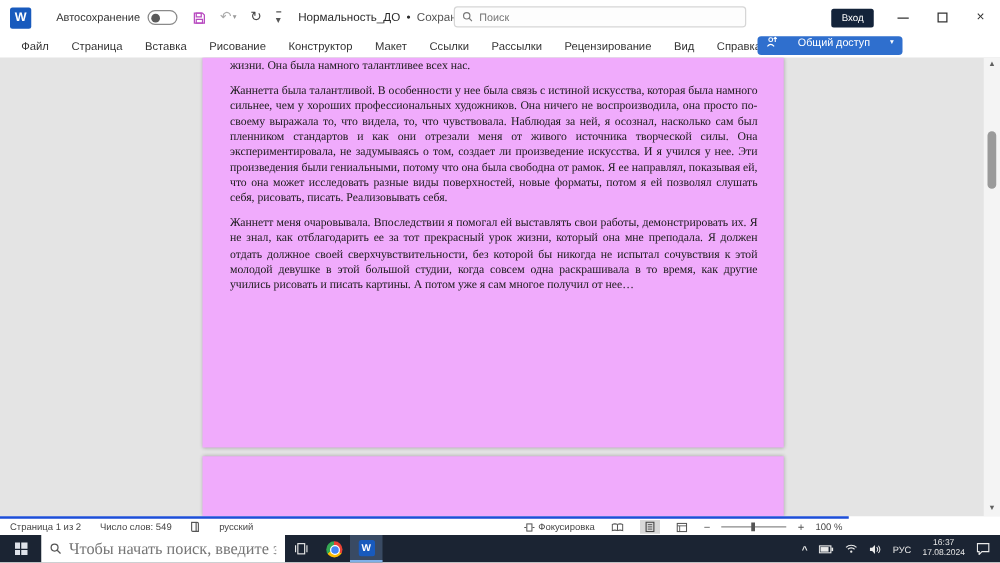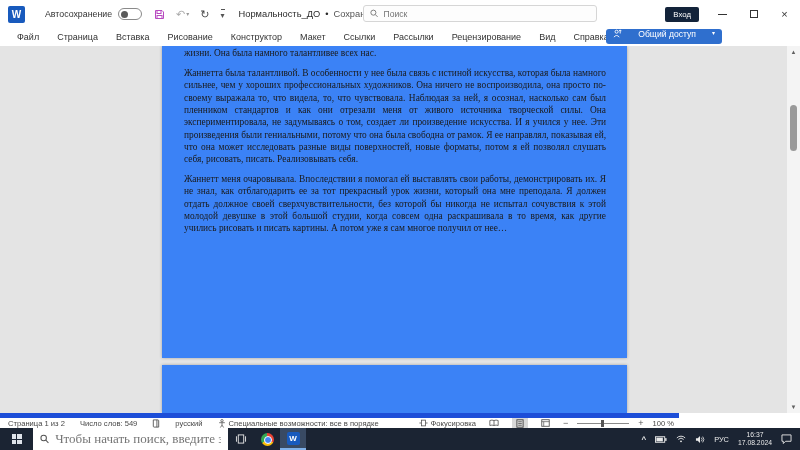--- a/index.html
+++ b/index.html
@@ -32,35 +32,35 @@
   .close-glyph { font-size:11px; }
 
   
   .tabrow { position:absolute; top:28px; left:0; width:727px; height:18px; background:#fff; display:flex; align-items:center; padding-left:8px; }
   .rtab { font-size:9px; color:#333; padding:0 9px; height:100%; display:flex; align-items:center; }
   .share-btn { position:absolute; right:5px; top:1px; height:15px; background:#2f6fce; color:#fff; font-size:8.6px; border-radius:3px; display:flex; align-items:flex-start; gap:16px; padding:0 7px; }
   .share-chevron { font-size:6px; }
 
   
   .doc-area { position:absolute; top:46px; left:0; width:800px; height:367px; background:#e4e4e4; overflow:hidden; }
-  .page { position:absolute; left:162px; width:465px; background:#3b82f6; box-shadow:0 0 3px rgba(0,0,0,0.28); }
+  .page { position:absolute; left:162px; width:465px; background:#f0abfc; box-shadow:0 0 3px rgba(0,0,0,0.28); }
   .page1 { top:0; height:312px; }
   .page2 { top:319px; height:48px; }
   .doc-text { position:absolute; left:22px; right:21px; top:1px; font-family:"Liberation Serif", serif; font-size:9.4px; line-height:12.35px; color:#1a1a1a; text-align:justify; }
   .doc-text p { margin-bottom:7.5px; }
 
   
   .v-scroll { position:absolute; right:0; top:0; width:13px; height:367px; background:#f4f4f4; }
   .scroll-arrow { position:absolute; left:0; width:13px; height:12px; font-size:6px; color:#606060; display:flex; align-items:center; justify-content:center; }
   .scroll-arrow.up { top:0; }
   .scroll-arrow.down { bottom:0; }
   .scroll-thumb { position:absolute; left:3px; width:7px; top:59px; height:46px; background:#9a9a9a; border-radius:4px; }
 
   
-  .statusbar { position:absolute; top:413px; left:0; width:679px; height:15px; background:#fff; border-top:5px solid #1d4ed8; display:flex; align-items:center; font-size:7.6px; color:#474747; }
+  .statusbar { position:absolute; top:413px; left:0; width:679px; height:15px; background:#fff; border-top:2px solid #1d4ed8; display:flex; align-items:center; font-size:7.6px; color:#474747; }
   .sb-left { display:flex; align-items:center; gap:15px; padding-left:8px; }
   .sb-item { display:flex; align-items:center; gap:3px; }
   .sb-right { margin-left:auto; display:flex; align-items:center; gap:9px; padding-right:5px; }
   .view-btn { padding:1px 4px; display:flex; align-items:center; }
   .view-btn.active { background:#d8d8d8; }
   .zoom-track { width:52px; height:1px; background:#8a8a8a; position:relative; }
   .zoom-thumb { position:absolute; left:24px; top:-3px; width:3px; height:7px; background:#555; }
   .zoom-sign { font-size:9px; color:#555; }
 
   
@@ -179,27 +179,20 @@
     <div class="sb-left">
       <span class="sb-item">Страница 1 из 2</span>
       <span class="sb-item">Число слов: 549</span>
       <span class="sb-item">
         <svg width="8" height="9" viewBox="0 0 8 10">
             <path d="M1 1 h5 a1 1 0 0 1 1 1 v7 h-5 a1 1 0 0 1 -1 -1 z" fill="none" stroke="#555" stroke-width="1"></path>
             <line x1="5" y1="1" x2="5" y2="9" stroke="#555" stroke-width="1"></line>
           </svg>
       </span>
       <span class="sb-item">русский</span>
-      <span class="sb-item">
-        <svg width="8" height="9" viewBox="0 0 10 11">
-            <circle cx="5" cy="2" r="1.5" fill="none" stroke="#555" stroke-width="1"></circle>
-            <path d="M1.5 4.5 h7 M5 4.5 v3 M5 7.5 l-2 3 M5 7.5 l2 3" fill="none" stroke="#555" stroke-width="1"></path>
-          </svg>
-        <span>Специальные возможности: все в порядке</span>
-      </span>
     </div>
     <div class="sb-right">
       <span class="sb-item">
         <svg width="9" height="8" viewBox="0 0 11 9">
             <rect x="3" y="1" width="5" height="7" fill="none" stroke="#555" stroke-width="1"></rect>
             <path d="M0.5 4.5 h2 M8.5 4.5 h2" stroke="#555" stroke-width="1"></path>
           </svg>
         <span>Фокусировка</span>
       </span>
       <span class="view-btn">

